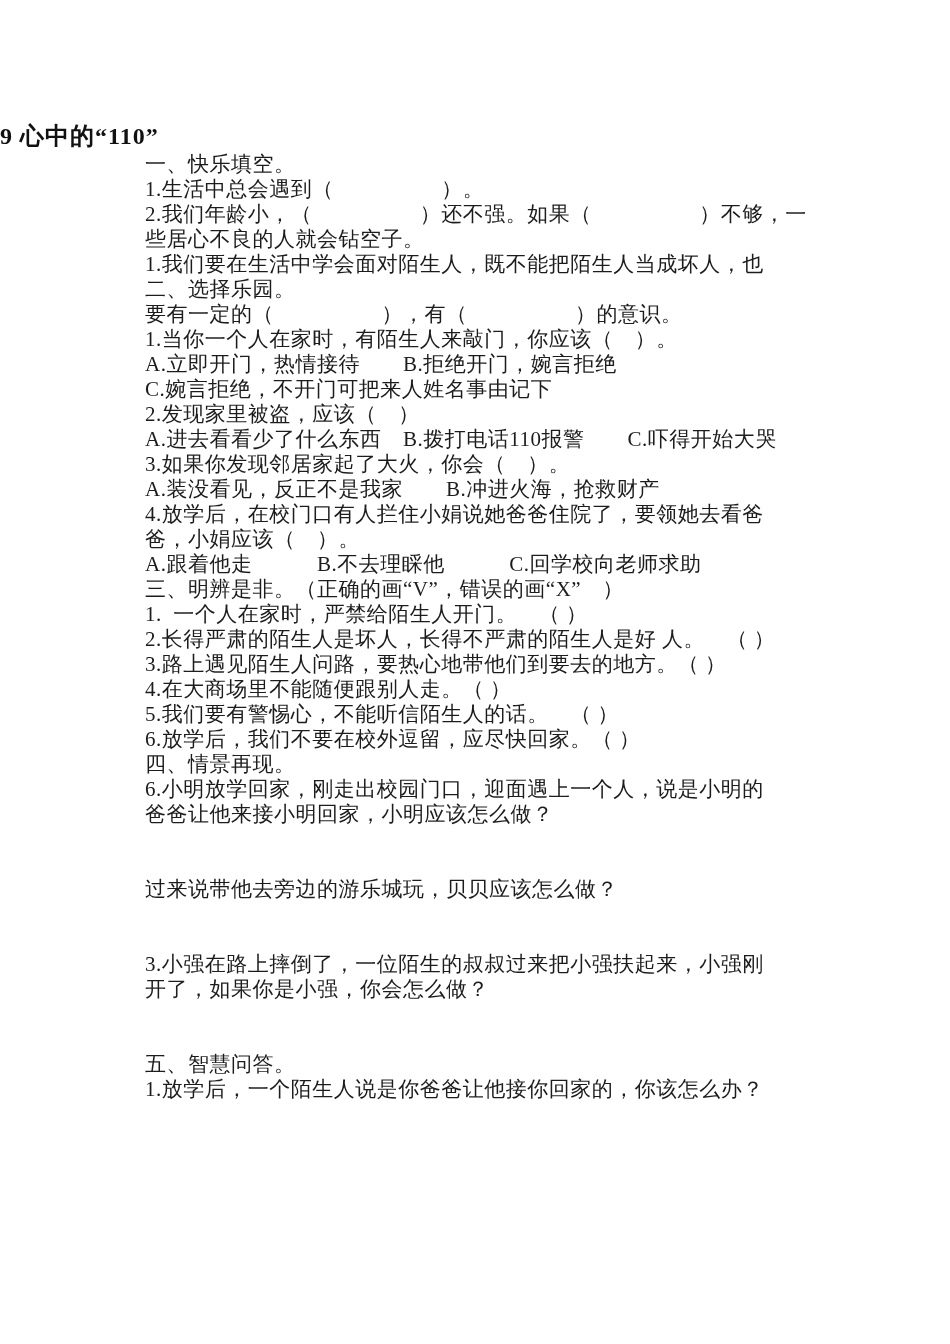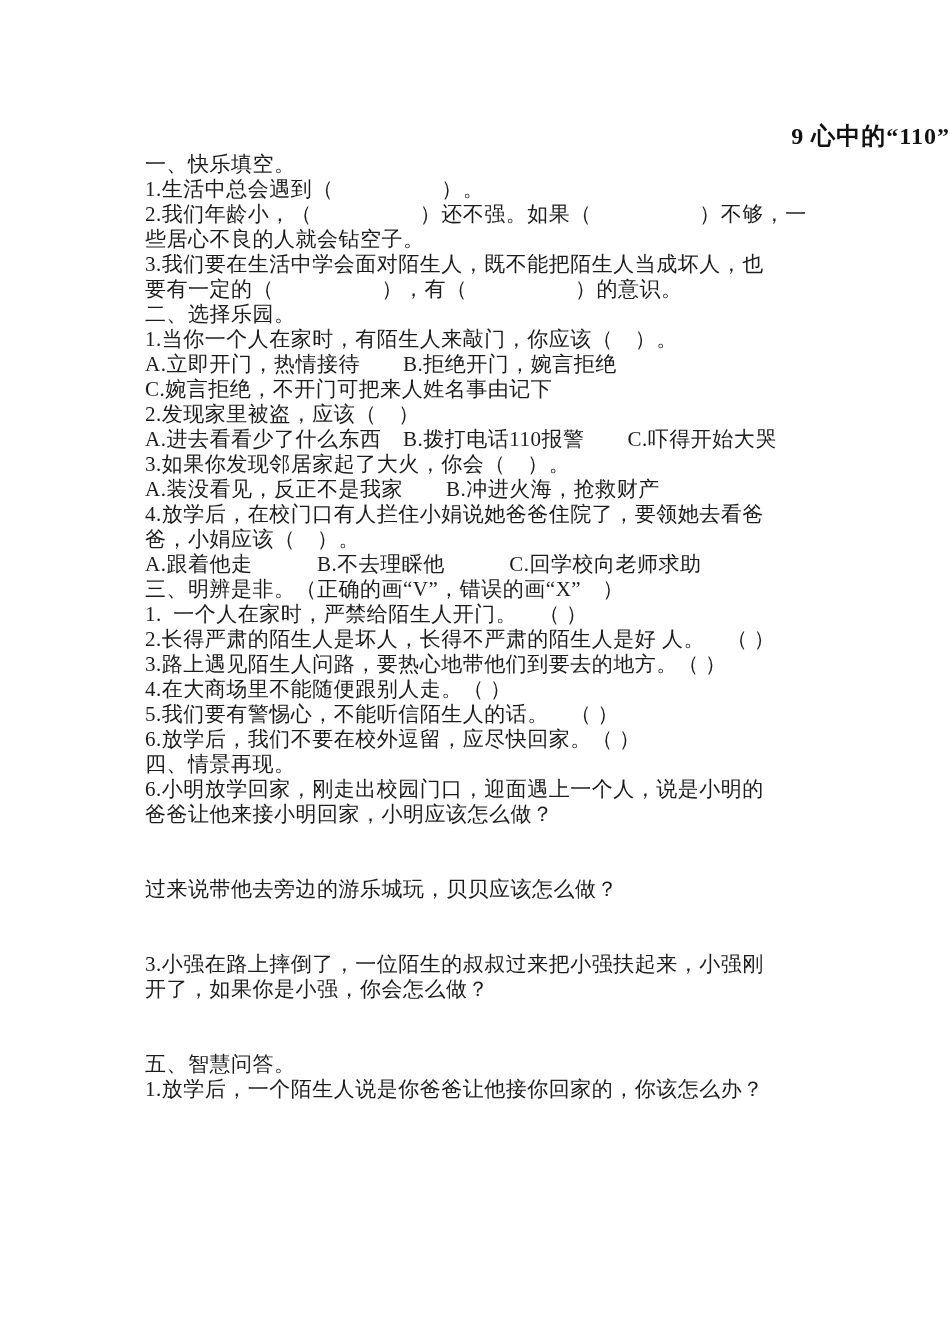--- a/index.html
+++ b/index.html
@@ -15,21 +15,21 @@
     color: #1c1c1c;
     font-family: "Liberation Serif", "DejaVu Serif", serif;
     overflow: hidden;
   }
   .title {
     position: absolute;
     top: 121px;
     left: 0;
     width: 100%;
     margin: 0;
-    text-align: right;
+    text-align: left;
     font-size: 24px;
     font-weight: bold;
     line-height: 30px;
     letter-spacing: 1px;
     color: #111111;
   }
   .lines {
     position: absolute;
     top: 152px;
     left: 145px;
@@ -46,23 +46,23 @@
 </head>
 <body>
 
 <div class="page">
   <h1 class="title">9 心中的“110”</h1>
   <div class="lines">
       <div class="line">一、快乐填空。</div>
       <div class="line">1.生活中总会遇到（　　　　　）。</div>
       <div class="line">2.我们年龄小，（　　　　　）还不强。如果（　　　　　）不够，一</div>
       <div class="line">些居心不良的人就会钻空子。</div>
-      <div class="line">3.我们要在生活中学会面对陌生人，既不能把陌生人当成坏人，也</div>
+      <div class="line">1.我们要在生活中学会面对陌生人，既不能把陌生人当成坏人，也</div>
+      <div class="line">二、选择乐园。</div>
       <div class="line">要有一定的（　　　　　），有（　　　　　）的意识。</div>
-      <div class="line">二、选择乐园。</div>
       <div class="line">1.当你一个人在家时，有陌生人来敲门，你应该（　）。</div>
       <div class="line">A.立即开门，热情接待　　B.拒绝开门，婉言拒绝</div>
       <div class="line">C.婉言拒绝，不开门可把来人姓名事由记下</div>
       <div class="line">2.发现家里被盗，应该（　）</div>
       <div class="line">A.进去看看少了什么东西　B.拨打电话110报警　　C.吓得开始大哭</div>
       <div class="line">3.如果你发现邻居家起了大火，你会（　）。</div>
       <div class="line">A.装没看见，反正不是我家　　B.冲进火海，抢救财产</div>
       <div class="line">4.放学后，在校门口有人拦住小娟说她爸爸住院了，要领她去看爸</div>
       <div class="line">爸，小娟应该（　）。</div>
       <div class="line">A.跟着他走　　　B.不去理睬他　　　C.回学校向老师求助</div>

